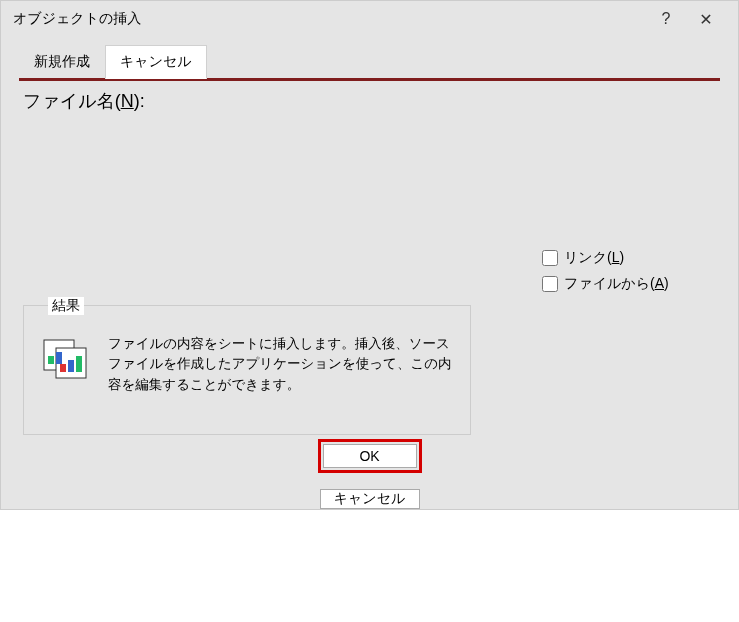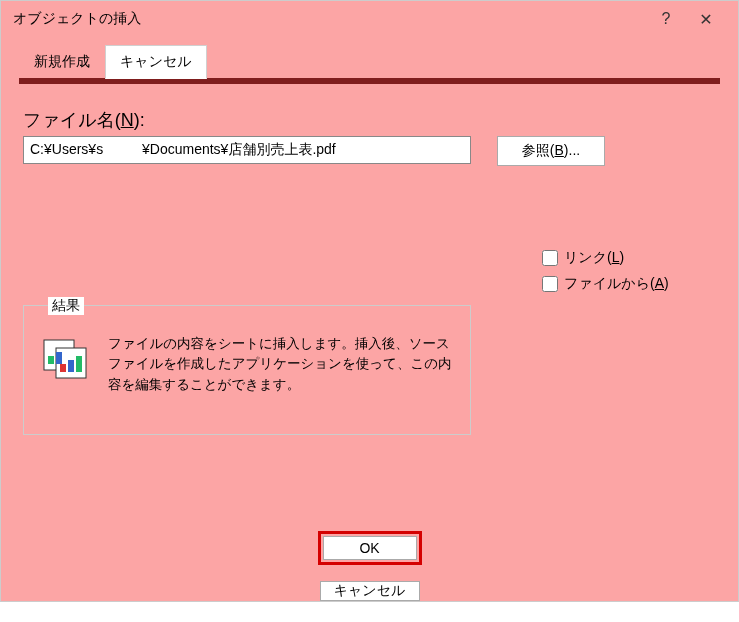--- a/index.html
+++ b/index.html
@@ -1,22 +1,22 @@
 <!DOCTYPE html>
 <html><head>
 <meta charset="utf-8">
 <style>
 * { box-sizing: border-box; margin: 0; padding: 0; font-family: "Yu Gothic UI", "Meiryo", sans-serif; }
 body { background: #fff; width: 739px; height: 622px; position: relative; font-size: 13px; color: #000; }
-.dialog { width: 739px; height: 602px; border: 1px solid #ccc; background: #fca5a5; display: flex; flex-direction: column; }
+.dialog { width: 739px; height: 510px; border: 1px solid #ccc; background: #e5e5e5; display: flex; flex-direction: column; }
 .titlebar { height: 36px; display: flex; align-items: center; padding: 0 12px; }
 .titlebar-title { flex: 1; font-size: 14px; }
 .titlebar-btn { width: 40px; height: 30px; display: flex; align-items: center; justify-content: center; font-size: 16px; color: #333; }
 .content { flex: 1; padding: 8px 18px 0 18px; position: relative; }
-.tabs { display: flex; border-bottom: 6px solid #7f1d1d; margin-bottom: 24px; }
+.tabs { display: flex; border-bottom: 3px solid #7f1d1d; margin-bottom: 8px; }
 .tab { padding: 7px 14px; font-size: 14px; border: 1px solid transparent; border-bottom: none; cursor: pointer; }
 .tab.active { border: 1px solid #d0d0d0; border-bottom: 1px solid #fff; margin-bottom: -1px; background: #fff; }
 .form-area { padding: 0 4px; }
 .field-label { font-size: 18px; margin-bottom: 4px; display: block; }
 .field-label u { text-decoration: underline; }
 .file-row { display: flex; align-items: flex-start; gap: 26px; }
 .file-input { width: 448px; height: 28px; border: 1px solid #888; padding: 3px 6px; font-size: 14px; }
 .browse-btn { width: 108px; height: 30px; border: 1px solid #aaa; background: #fff; font-size: 14px; cursor: pointer; }
 .checkboxes { position: absolute; left: 541px; top: 212px; }
 .chk-row { display: flex; align-items: center; margin-bottom: 8px; gap: 6px; font-size: 14px; }
@@ -44,26 +44,20 @@
   <div class="content">
     <div class="tabs">
       <div class="tab">新規作成</div>
       <div class="tab active">キャンセル</div>
     </div>
 
     <div class="form-area">
       <label class="field-label">
         <span>ファイル名(</span><u>N</u><span>):</span>
       </label>
-      <div class="file-row">
-        <input class="file-input" type="text" value="C:¥Users¥s          ¥Documents¥店舗別売上表.pdf" style="">
-        <button class="browse-btn">
-          <span>参照(</span><u>B</u><span>)...</span>
-        </button>
-      </div>
     </div>
 
     <div class="checkboxes">
       <label class="chk-row">
         <input type="checkbox" style="">
         <span>
           <span>リンク(</span><u>L</u><span>)</span>
         </span>
       </label>
       <label class="chk-row">

